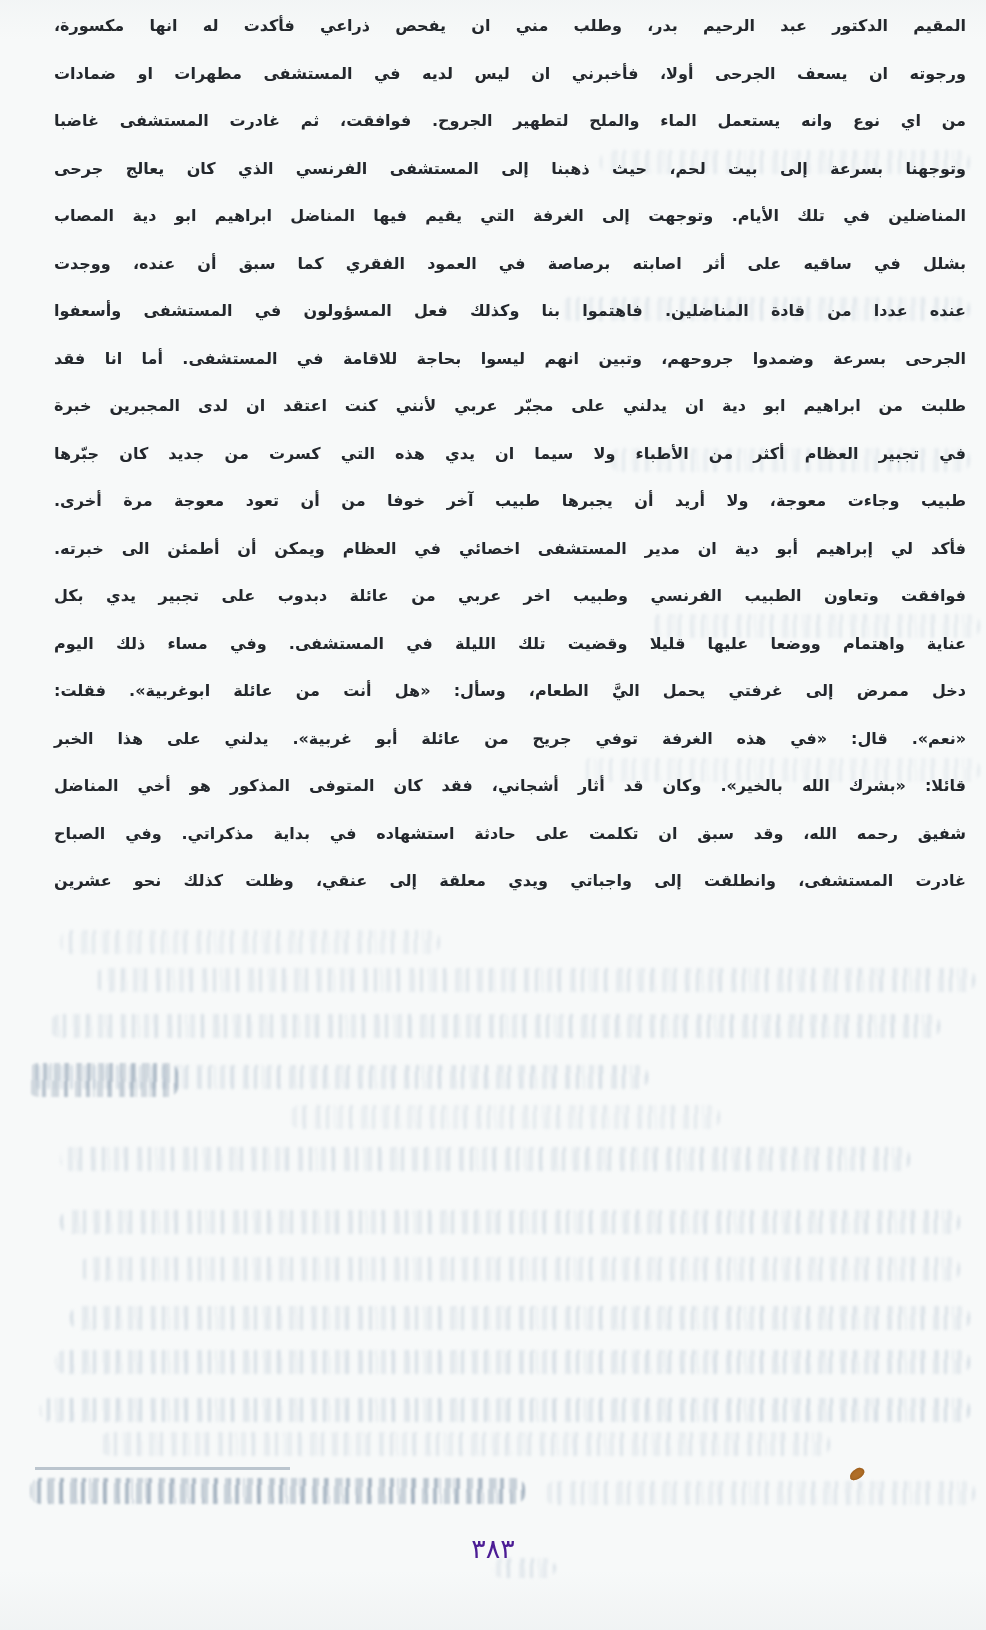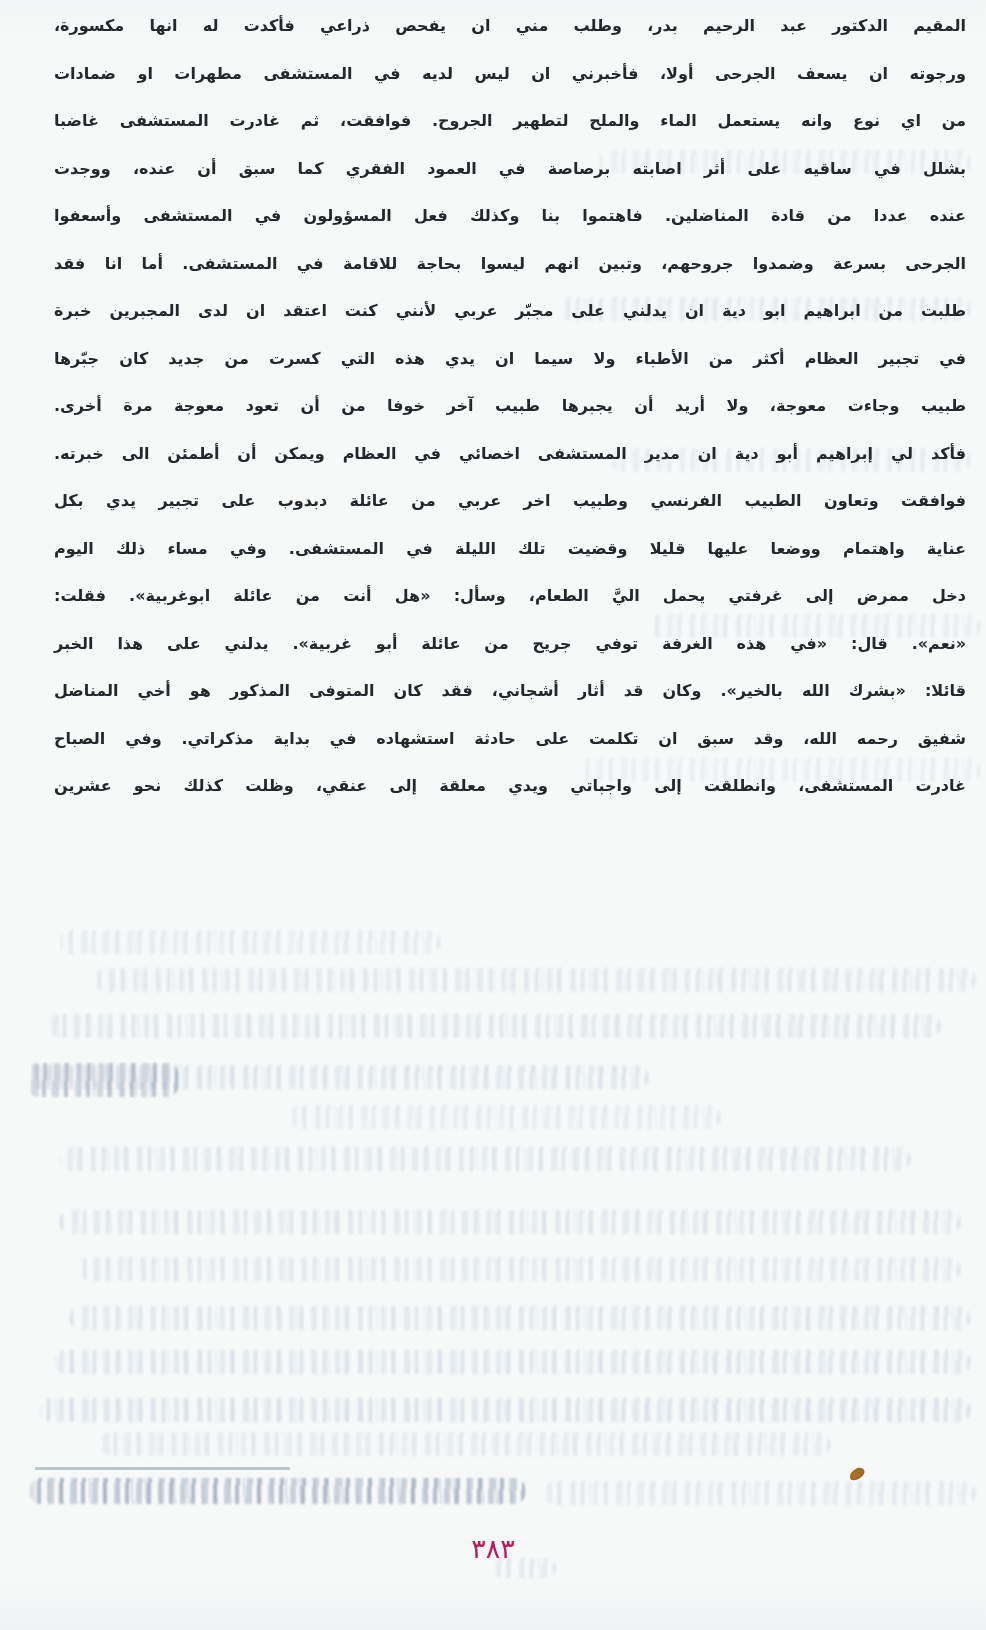--- a/index.html
+++ b/index.html
@@ -67,40 +67,42 @@
     background:#b06f28;
     box-shadow:inset 0 0 3px #8a4e12;
     border-radius:62% 38% 55% 45%/60% 50% 50% 40%;
     transform:rotate(-28deg);
   }
   .page-number{
     position:absolute;
     top:1533px;left:0;right:0;
     text-align:center;
     font-size:27px;
-    color:#be185d;
+    color:#4c1d95;
     letter-spacing:3px;
   }
 </style>
 </head>
 <body>
 
 <div class="page">
   <div class="vignette"></div>
 
   <div class="ghost-row" style="top:150px;left:600px;width:370px;opacity:.35;"></div>
   <div class="ghost-row" style="top:297px;left:560px;width:410px;opacity:.4;"></div>
   <div class="ghost-row" style="top:448px;left:610px;width:360px;opacity:.35;"></div>
   <div class="ghost-row" style="top:614px;left:650px;width:330px;opacity:.35;"></div>
   <div class="ghost-row" style="top:758px;left:580px;width:400px;opacity:.3;"></div>
 
   <div class="text-block" dir="rtl" lang="ar">
     <div class="line">المقيم الدكتور عبد الرحيم بدر، وطلب مني ان يفحص ذراعي فأكدت له انها مكسورة،</div>
     <div class="line">ورجوته ان يسعف الجرحى أولا، فأخبرني ان ليس لديه في المستشفى مطهرات او ضمادات</div>
     <div class="line">من اي نوع وانه يستعمل الماء والملح لتطهير الجروح. فوافقت، ثم غادرت المستشفى غاضبا</div>
+    <div class="line">وتوجهنا بسرعة إلى بيت لحم، حيث ذهبنا إلى المستشفى الفرنسي الذي كان يعالج جرحى</div>
+    <div class="line">المناضلين في تلك الأيام. وتوجهت إلى الغرفة التي يقيم فيها المناضل ابراهيم ابو دية المصاب</div>
     <div class="line">بشلل في ساقيه على أثر اصابته برصاصة في العمود الفقري كما سبق أن عنده، ووجدت</div>
     <div class="line">عنده عددا من قادة المناضلين. فاهتموا بنا وكذلك فعل المسؤولون في المستشفى وأسعفوا</div>
     <div class="line">الجرحى بسرعة وضمدوا جروحهم، وتبين انهم ليسوا بحاجة للاقامة في المستشفى. أما انا فقد</div>
     <div class="line">طلبت من ابراهيم ابو دية ان يدلني على مجبّر عربي لأنني كنت اعتقد ان لدى المجبرين خبرة</div>
     <div class="line">في تجبير العظام أكثر من الأطباء ولا سيما ان يدي هذه التي كسرت من جديد كان جبّرها</div>
     <div class="line">طبيب وجاءت معوجة، ولا أريد أن يجبرها طبيب آخر خوفا من أن تعود معوجة مرة أخرى.</div>
     <div class="line">فأكد لي إبراهيم أبو دية ان مدير المستشفى اخصائي في العظام ويمكن أن أطمئن الى خبرته.</div>
     <div class="line">فوافقت وتعاون الطبيب الفرنسي وطبيب اخر عربي من عائلة دبدوب على تجبير يدي بكل</div>
     <div class="line">عناية واهتمام ووضعا عليها قليلا وقضيت تلك الليلة في المستشفى. وفي مساء ذلك اليوم</div>
     <div class="line">دخل ممرض إلى غرفتي يحمل اليَّ الطعام، وسأل: «هل أنت من عائلة ابوغربية». فقلت:</div>

